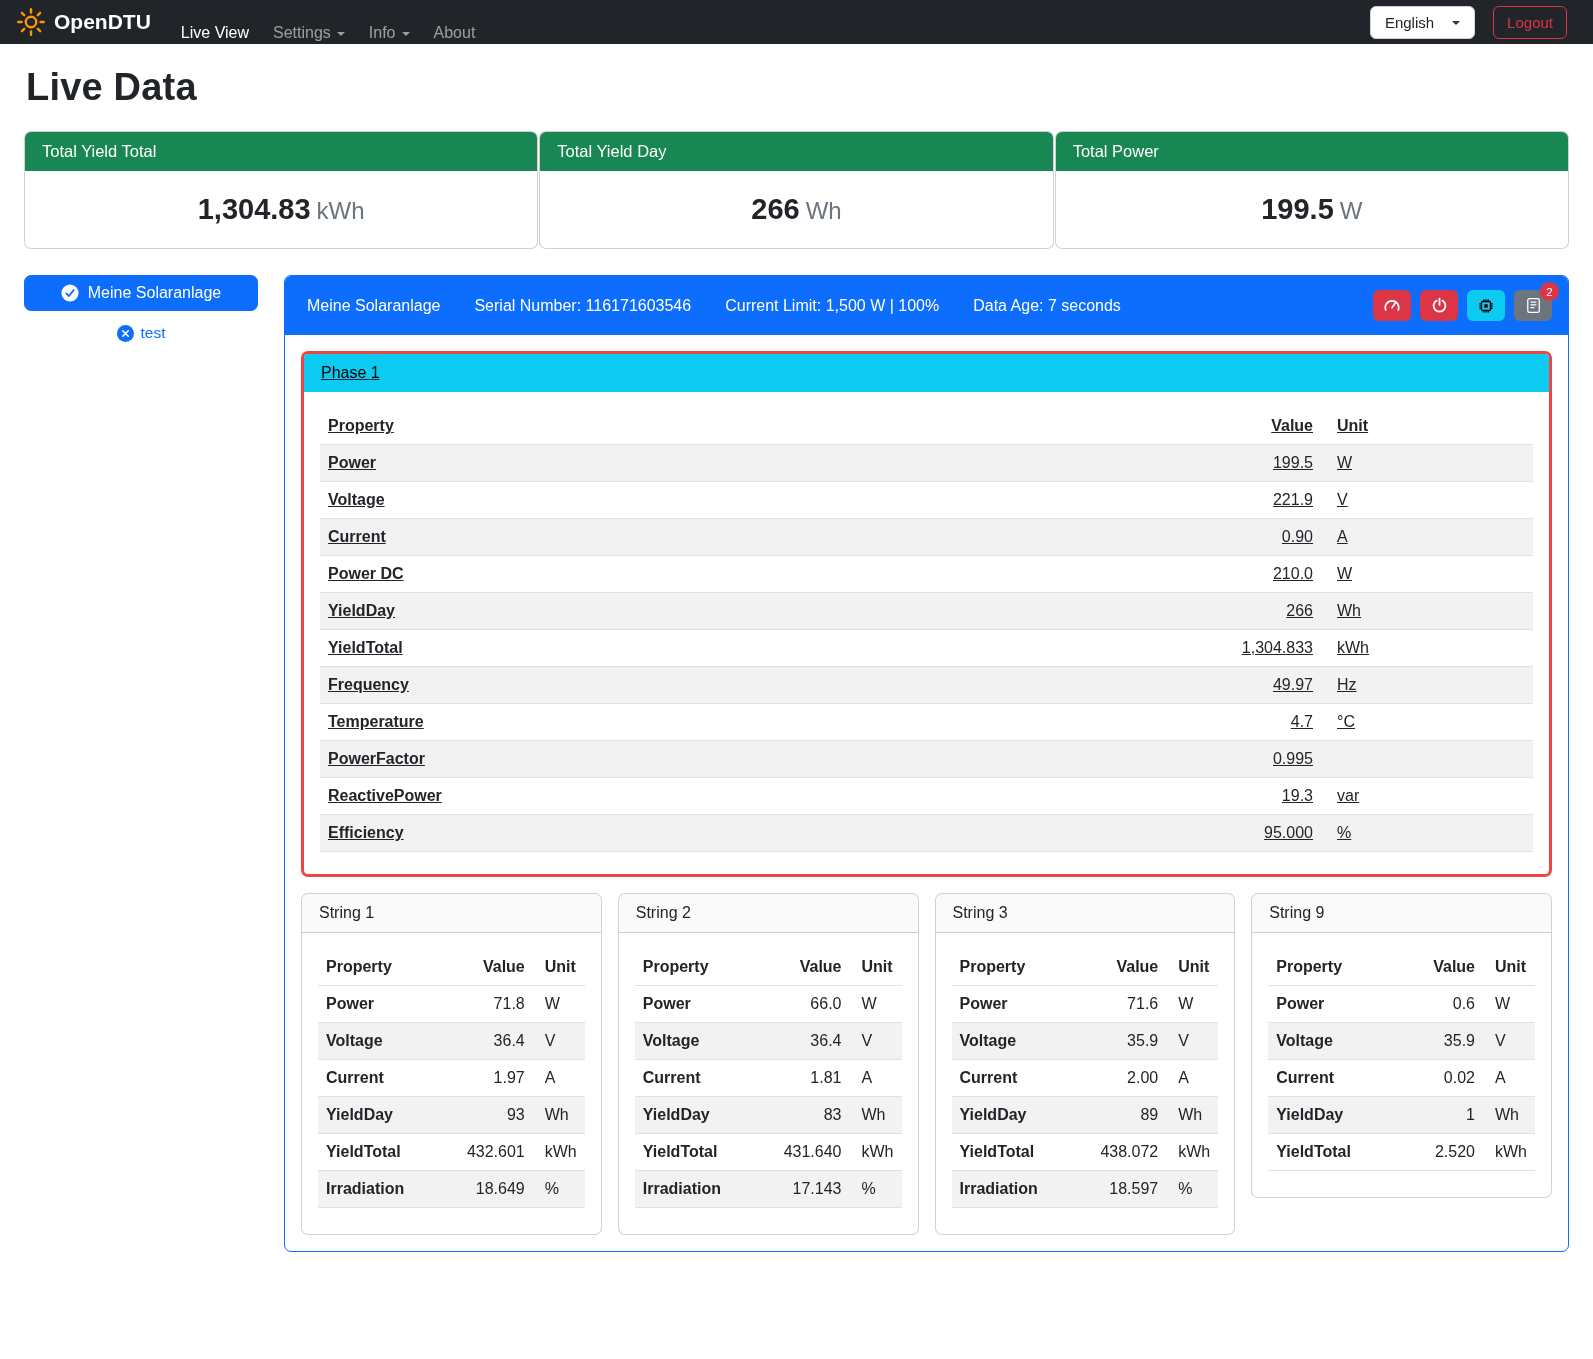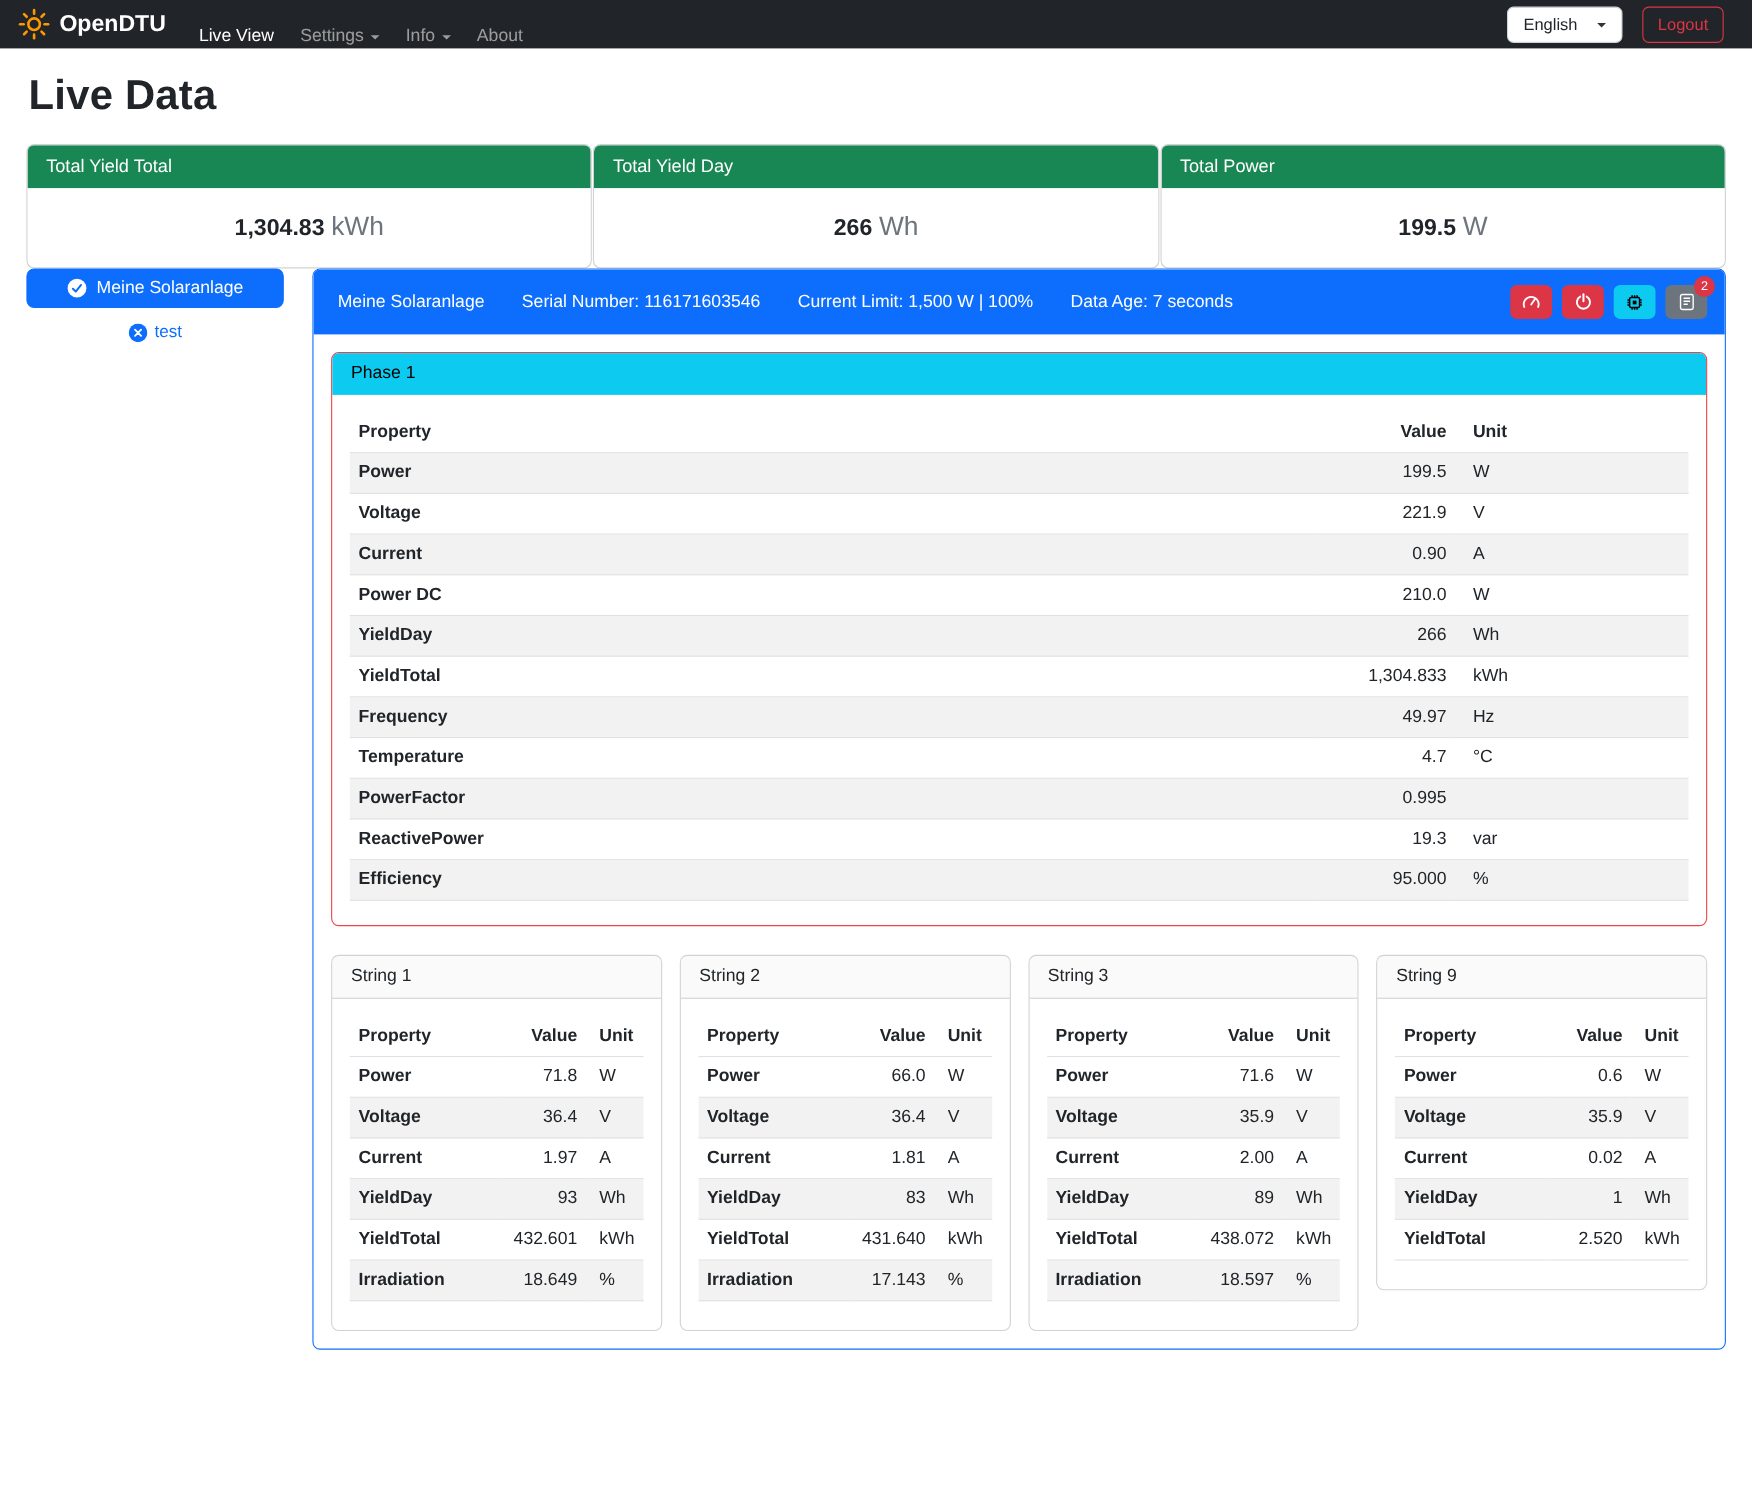--- a/index.html
+++ b/index.html
@@ -53,36 +53,36 @@
   .logout-btn {
     background: transparent; color: #dc3545;
     border: 1px solid #dc3545; border-radius: 6px;
     padding: 7px 13px; font-size: 15px; font-family: inherit;
     cursor: pointer;
   }
   
   .container { padding: 18px 24px 30px 24px; }
   h1.page-title { font-size: 38px; font-weight: 700; margin: 4px 0 22px 2px; letter-spacing: .2px; }
   
-  .summary-row { display: flex; gap: 1px; }
+  .summary-row { display: flex; gap: 1px; margin-bottom: 26px; }
   .summary-card {
     flex: 1;
     border: 1px solid rgba(0,0,0,.175);
     border-radius: 7px;
     background: #fff;
     overflow: hidden;
   }
   .summary-card .card-head {
     background: #198754; color: #fff;
     padding: 10px 17px; font-size: 16.5px;
   }
   .summary-card .card-body {
     padding: 22px 16px; text-align: center;
   }
-  .summary-value { font-size: 21px; font-weight: 600; color: #212529; }
+  .summary-value { font-size: 29px; font-weight: 600; color: #212529; }
   .summary-unit { font-size: 24px; color: #6c757d; margin-left: 6px; font-weight: 400; }
   
   .content-row { display: flex; gap: 26px; align-items: flex-start; }
   .sidebar { width: 234px; flex-shrink: 0; }
   .inverter-select-btn {
     width: 100%;
     background: #0d6efd; color: #fff;
     border: 1px solid #0d6efd; border-radius: 7px;
     padding: 8px 10px; font-size: 16px; font-family: inherit;
     display: flex; align-items: center; justify-content: center; gap: 9px;
@@ -123,22 +123,22 @@
   .badge-count {
     position: absolute; top: -8px; right: -7px;
     background: #dc3545; color: #fff;
     min-width: 19px; height: 19px; border-radius: 10px;
     font-size: 11.5px; display: flex; align-items: center; justify-content: center;
     padding: 0 4px;
   }
   .inverter-body { padding: 16px; }
   
   .phase-card {
-    border: 1px solid #ef4444; border-radius: 7px;
-    margin-bottom: 26px; overflow: hidden;
+    border: 3px solid #ef4444; border-radius: 7px;
+    margin-bottom: 16px; overflow: hidden; text-decoration: underline;
   }
   .phase-header { background: #0dcaf0; color: #000; padding: 10px 17px; font-size: 16px; }
   .phase-body { padding: 16px 16px 22px 16px; }
   
   table.data-table { width: 100%; border-collapse: collapse; font-size: 16px; }
   .data-table th, .data-table td {
     padding: 9px 8px;
     border-bottom: 1px solid #dee2e6;
     text-align: left;
     color: #212529;

